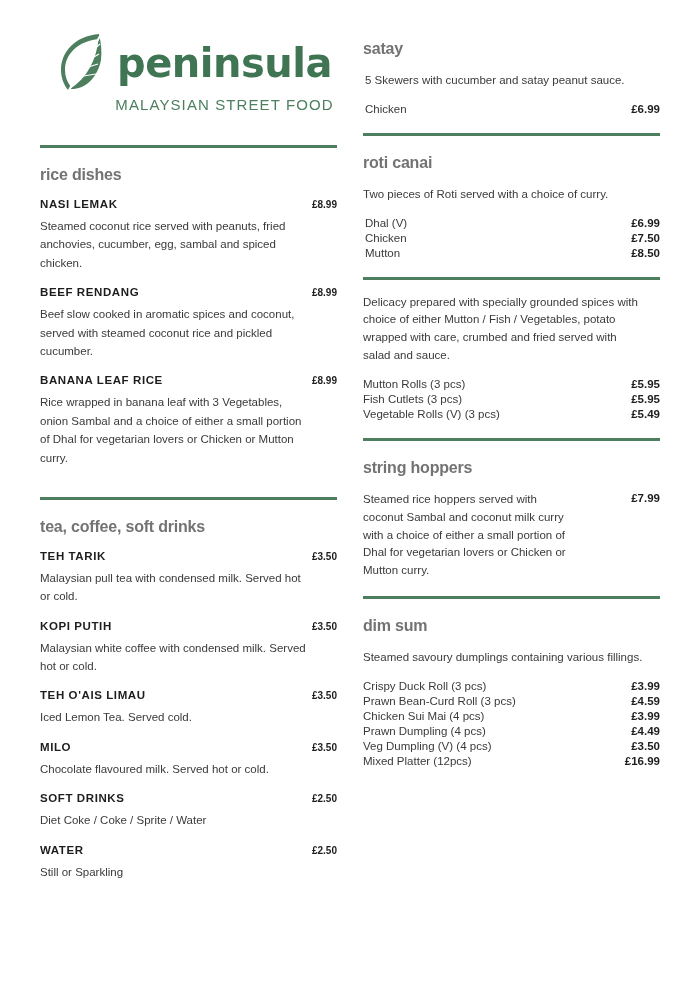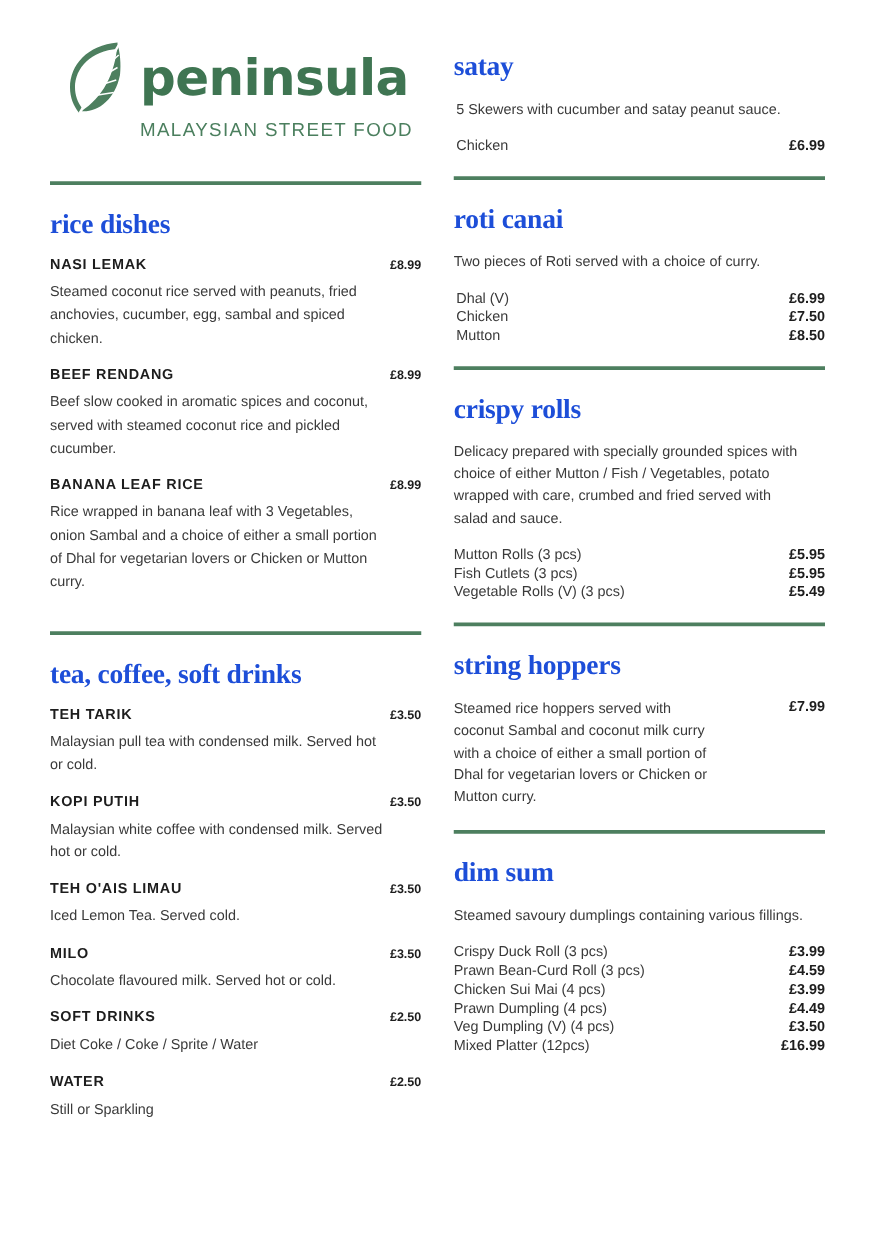--- a/index.html
+++ b/index.html
@@ -28,21 +28,21 @@
     width: 310px;
     display: flex;
     flex-direction: column;
   }
   .col-right { padding-top: 14px; }
 
   
   .logo-block {
     display: flex;
     flex-direction: column;
-    align-items: flex-start;
+    align-items: center;
     padding: 8px 0 0 10px;
     margin-bottom: 18px;
   }
   .logo-row {
     display: flex;
     flex-direction: row;
     align-items: center;
     gap: 10px;
   }
   .leaf-icon {
@@ -70,25 +70,25 @@
   .rule {
     height: 3px;
     background: #4d7f5f;
     width: 100%;
     margin: 14px 0 14px 0;
   }
 
   
   .section { margin-bottom: 2px; }
   .section-title {
-    font-size: 22px;
-    font-weight: bold;
-    color: #1d4ed8;
+    font-size: 16px;
+    font-weight: bold;
+    color: #737373;
     margin: 4px 0 14px 0;
-    font-family: Liberation Serif, serif;
+    font-family: Liberation Sans, sans-serif;
     letter-spacing: -0.2px;
   }
   .section-intro {
     font-size: 11.5px;
     line-height: 1.55;
     color: #3a3a3a;
     margin: 0 0 12px 0;
     max-width: 280px;
   }
 
@@ -303,21 +303,20 @@
         <div class="line indent">
           <span class="lbl">Mutton</span>
           <span class="val">£8.50</span>
         </div>
       </div>
     </div>
 
     <div class="rule"></div>
 
     <div class="section">
-      <div class="section-title">crispy rolls</div>
       <div class="section-intro">Delicacy prepared with specially grounded spices with choice of either Mutton / Fish / Vegetables, potato wrapped with care, crumbed and fried served with salad and sauce.</div>
       <div class="line-group">
         <div class="line">
           <span class="lbl">Mutton Rolls (3 pcs)</span>
           <span class="val">£5.95</span>
         </div>
         <div class="line">
           <span class="lbl">Fish Cutlets (3 pcs)</span>
           <span class="val">£5.95</span>
         </div>

